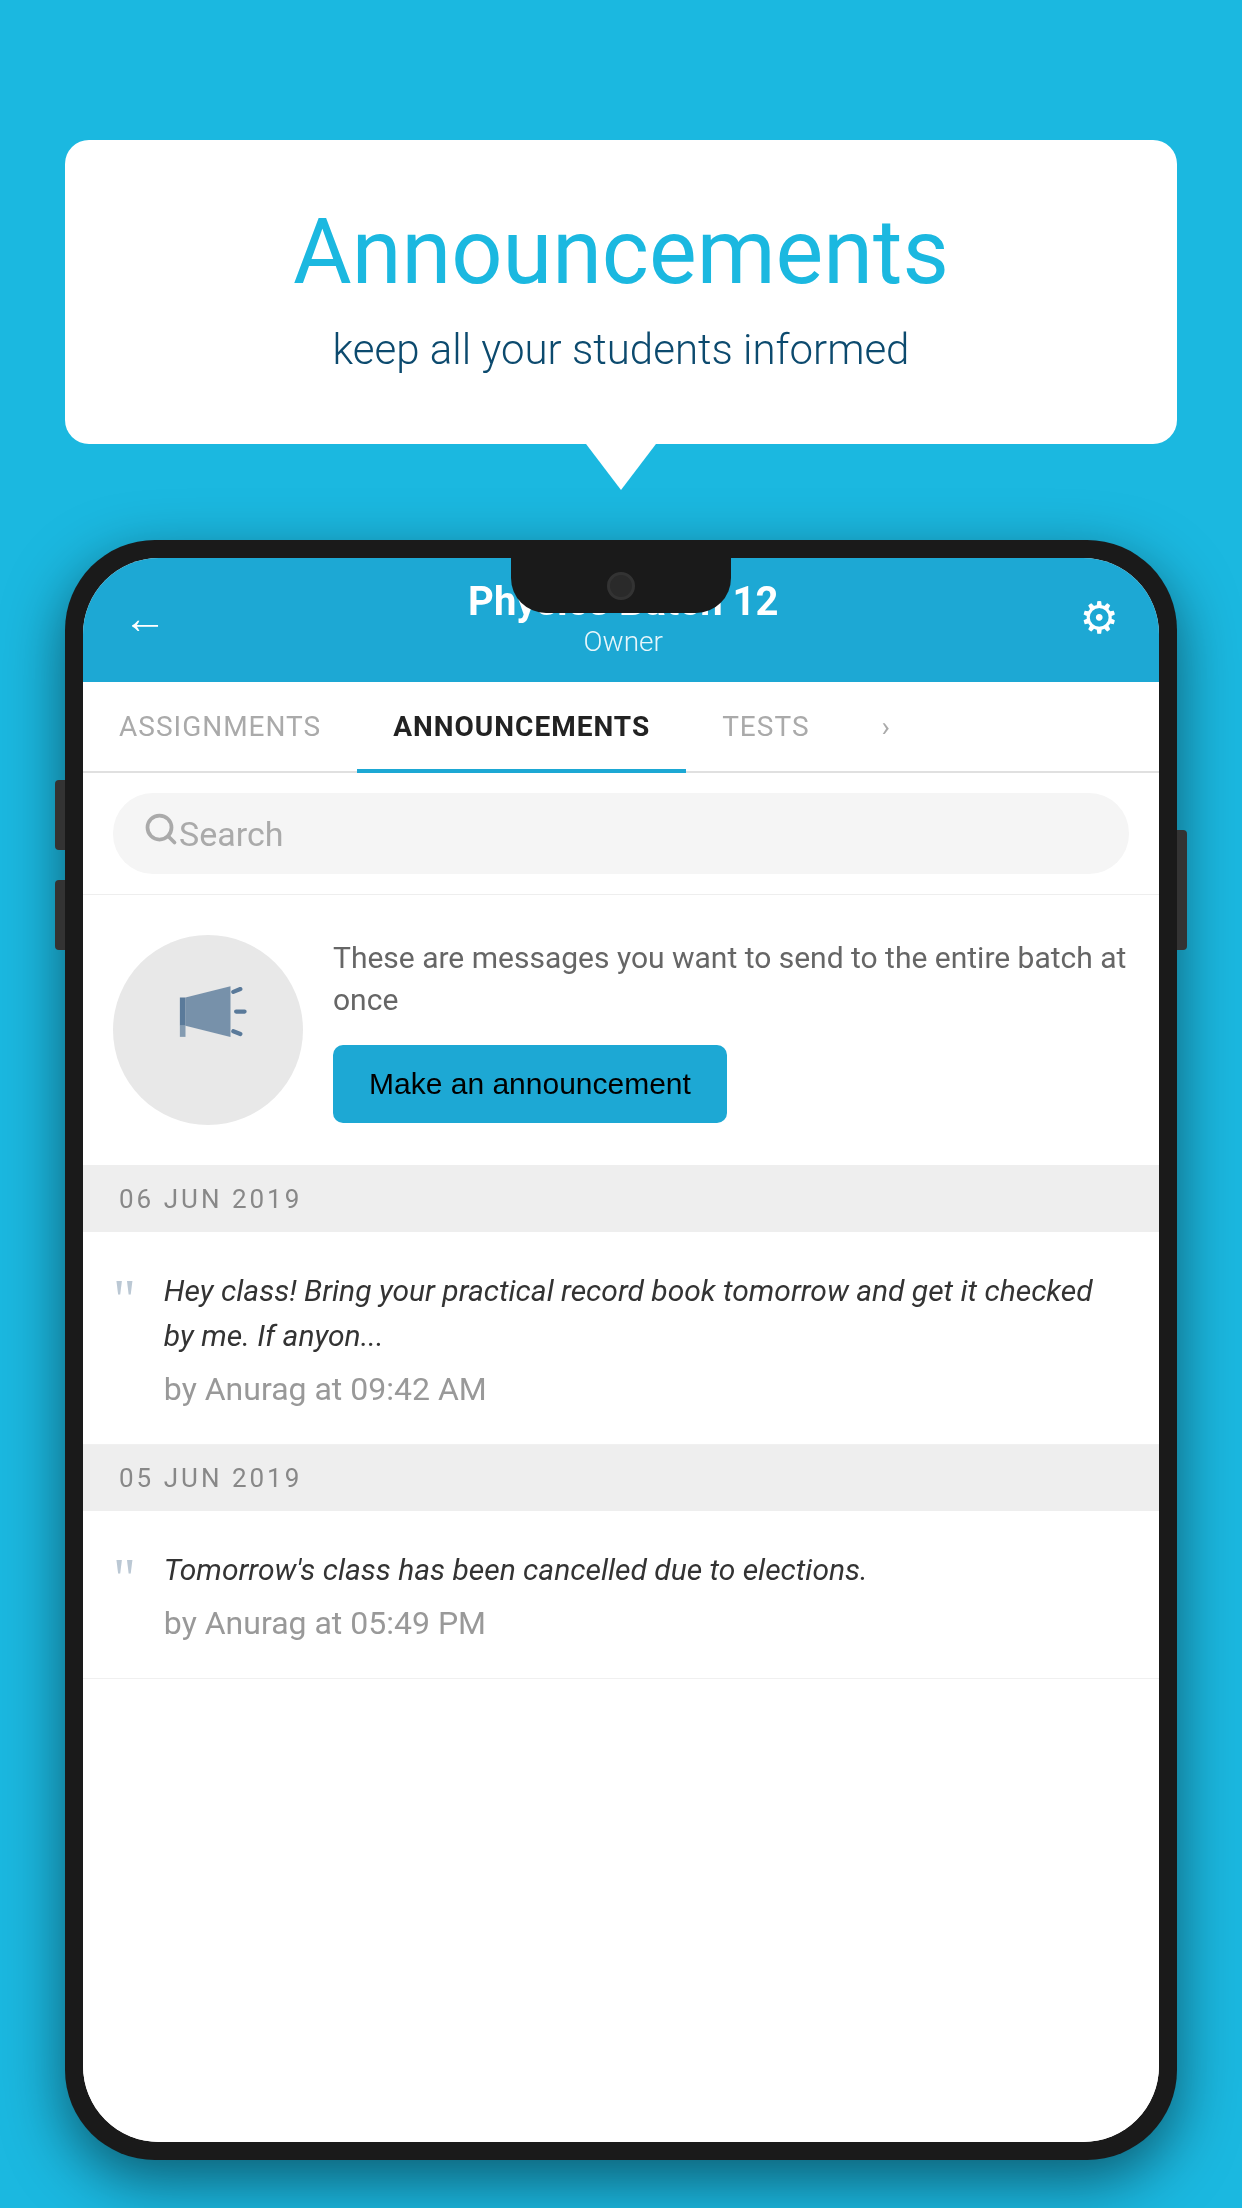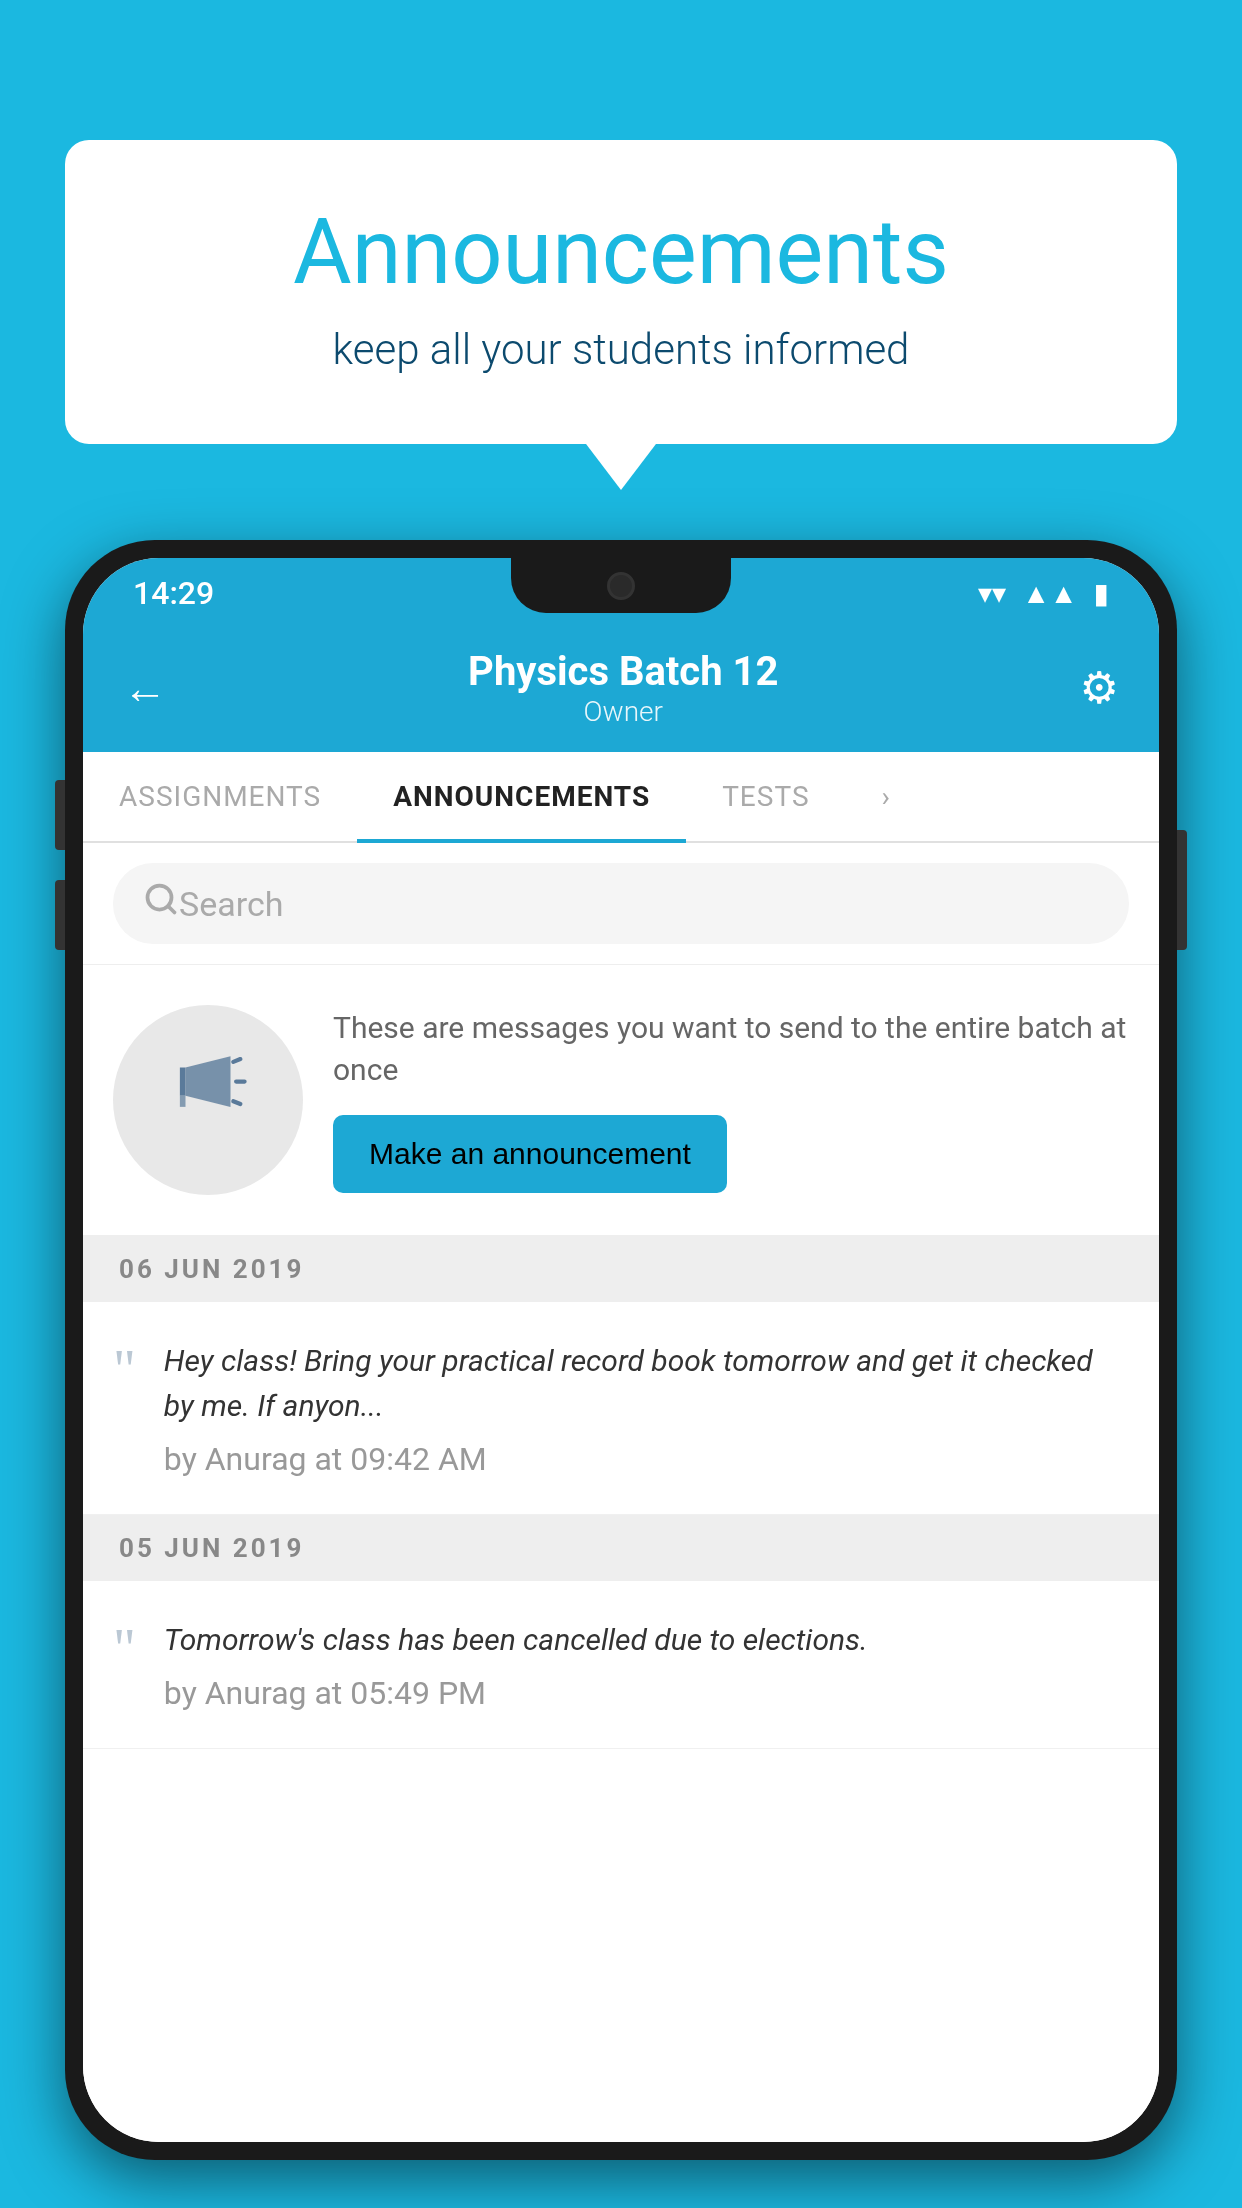--- a/index.html
+++ b/index.html
@@ -295,21 +295,21 @@
       width: fit-content;
     }
 
     
     .date-divider {
       background: #eeeeee;
       padding: 18px 36px;
       font-size: 26px;
       color: #888;
       letter-spacing: 3px;
-      font-weight: 700;
+      font-weight: 400;
     }
 
     
     .message-item {
       background: white;
       padding: 36px 36px 36px 30px;
       display: flex;
       align-items: flex-start;
       gap: 28px;
       border-bottom: 1px solid #f0f0f0;
@@ -384,28 +384,20 @@
   <div class="phone-frame">
     <div class="phone-side-btn-left"></div>
     <div class="phone-side-btn-left2"></div>
     <div class="phone-side-btn-right"></div>
     <div class="phone-notch">
       <div class="phone-camera"></div>
     </div>
 
     <div class="phone-screen">
 
-      <div class="status-bar">
-        <span class="status-time">14:29</span>
-        <div class="status-icons">
-          <span class="wifi-icon">▾▾</span>
-          <span class="signal-icon">▲▲</span>
-          <span class="battery-icon">▮</span>
-        </div>
-      </div>
 
       <div class="app-header">
         <span class="header-back">←</span>
         <div class="header-title-area">
           <div class="header-title">Physics Batch 12</div>
           <div class="header-subtitle">Owner</div>
         </div>
         <span class="header-gear">⚙</span>
       </div>
 

